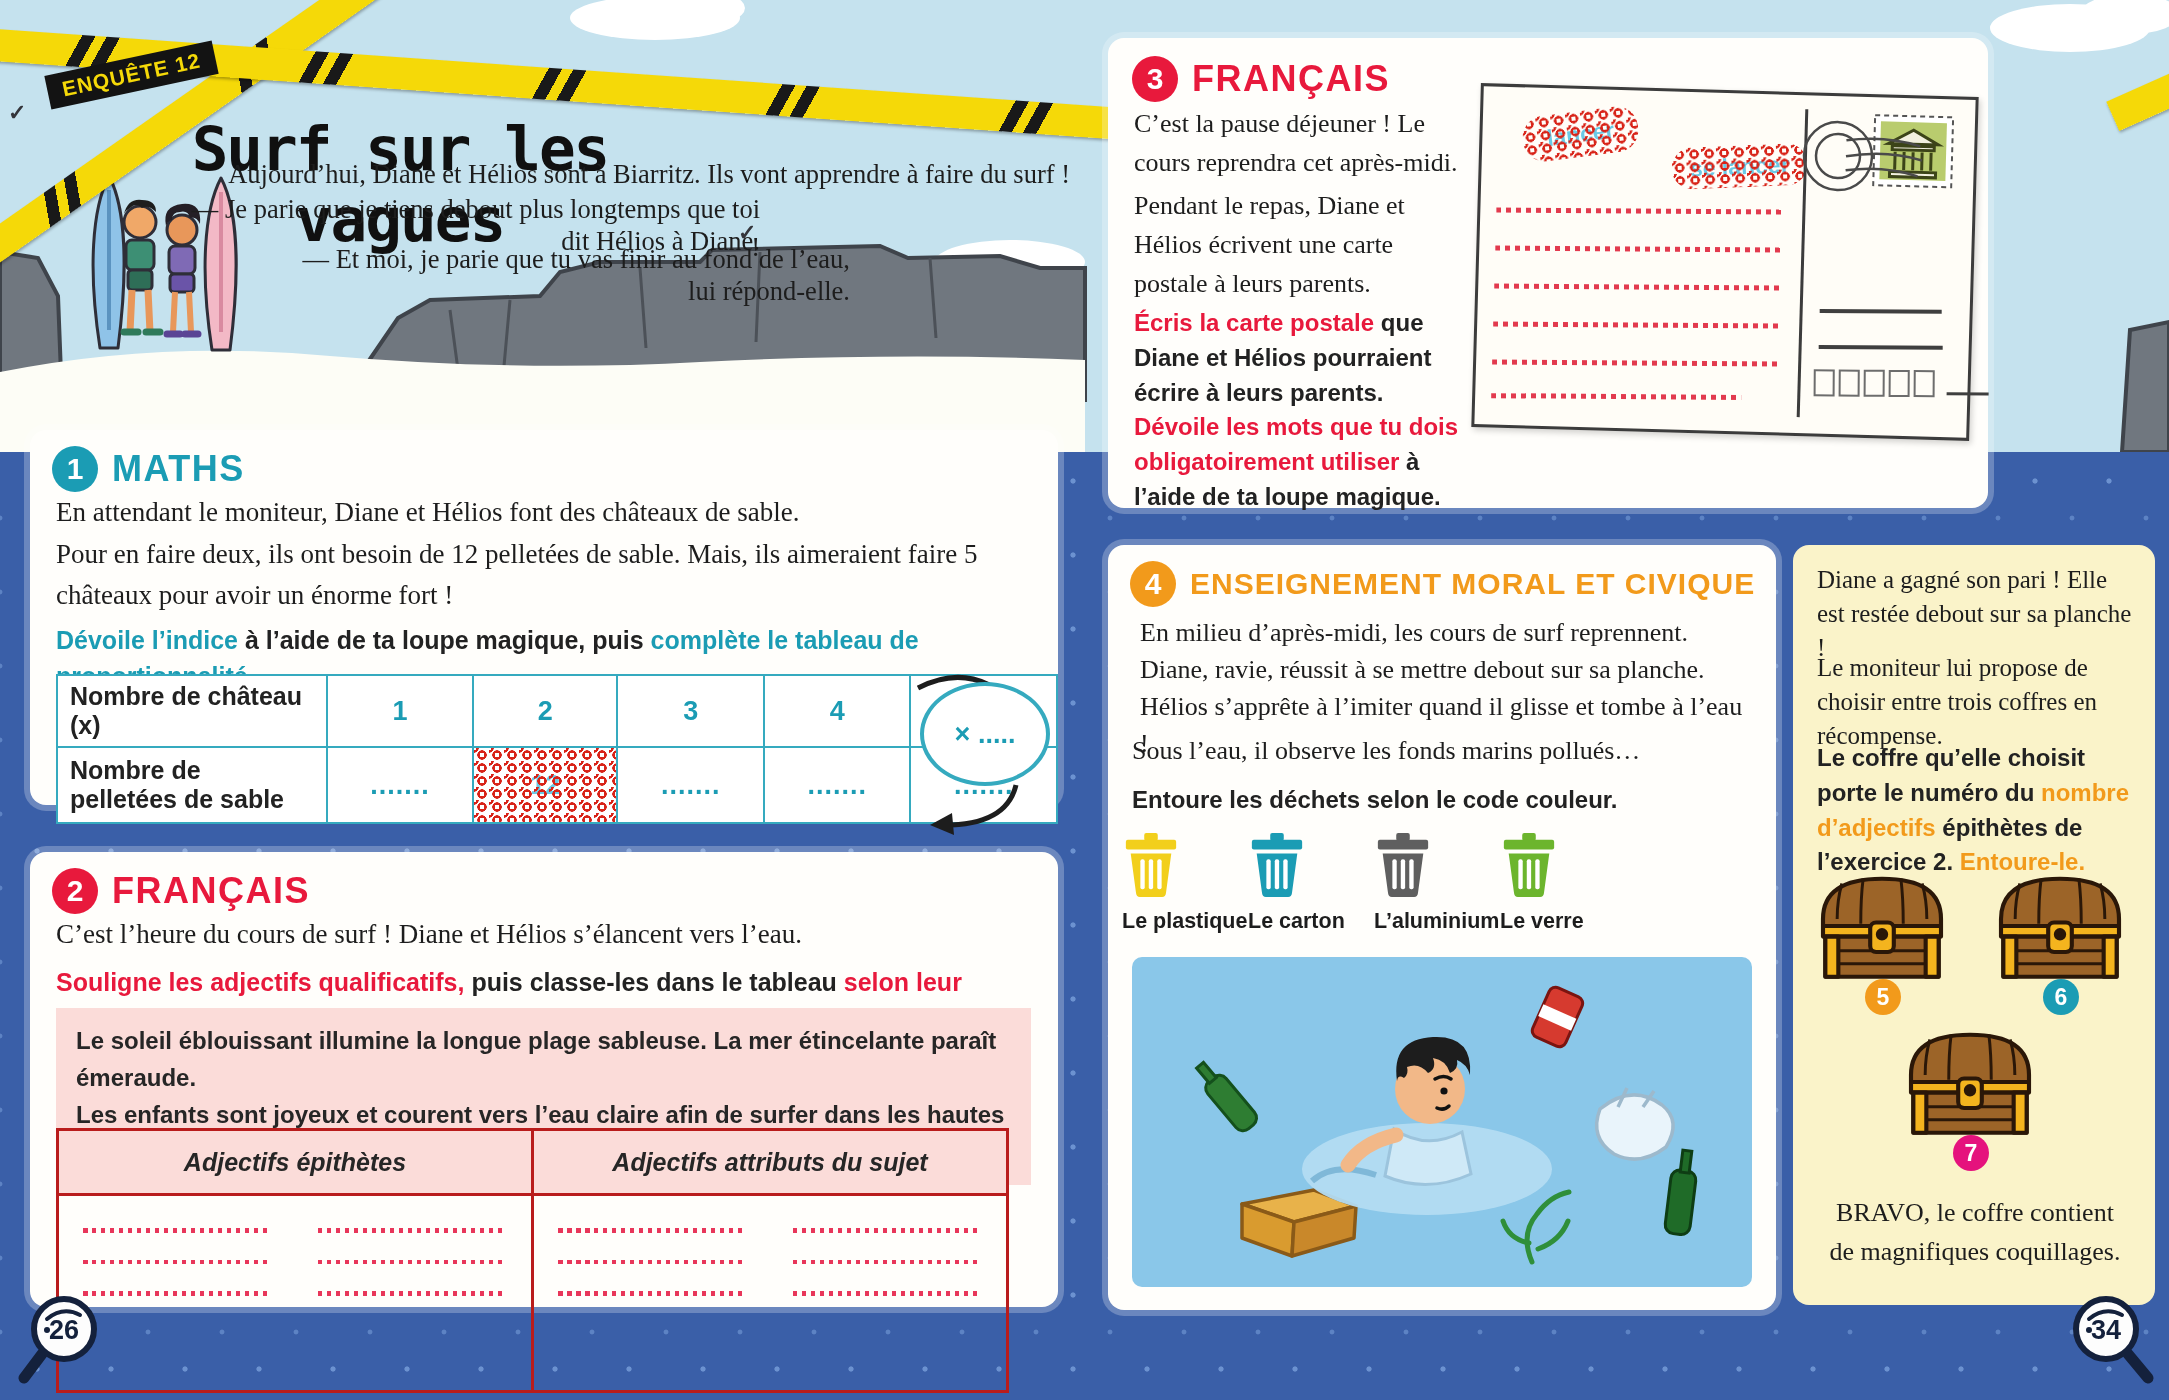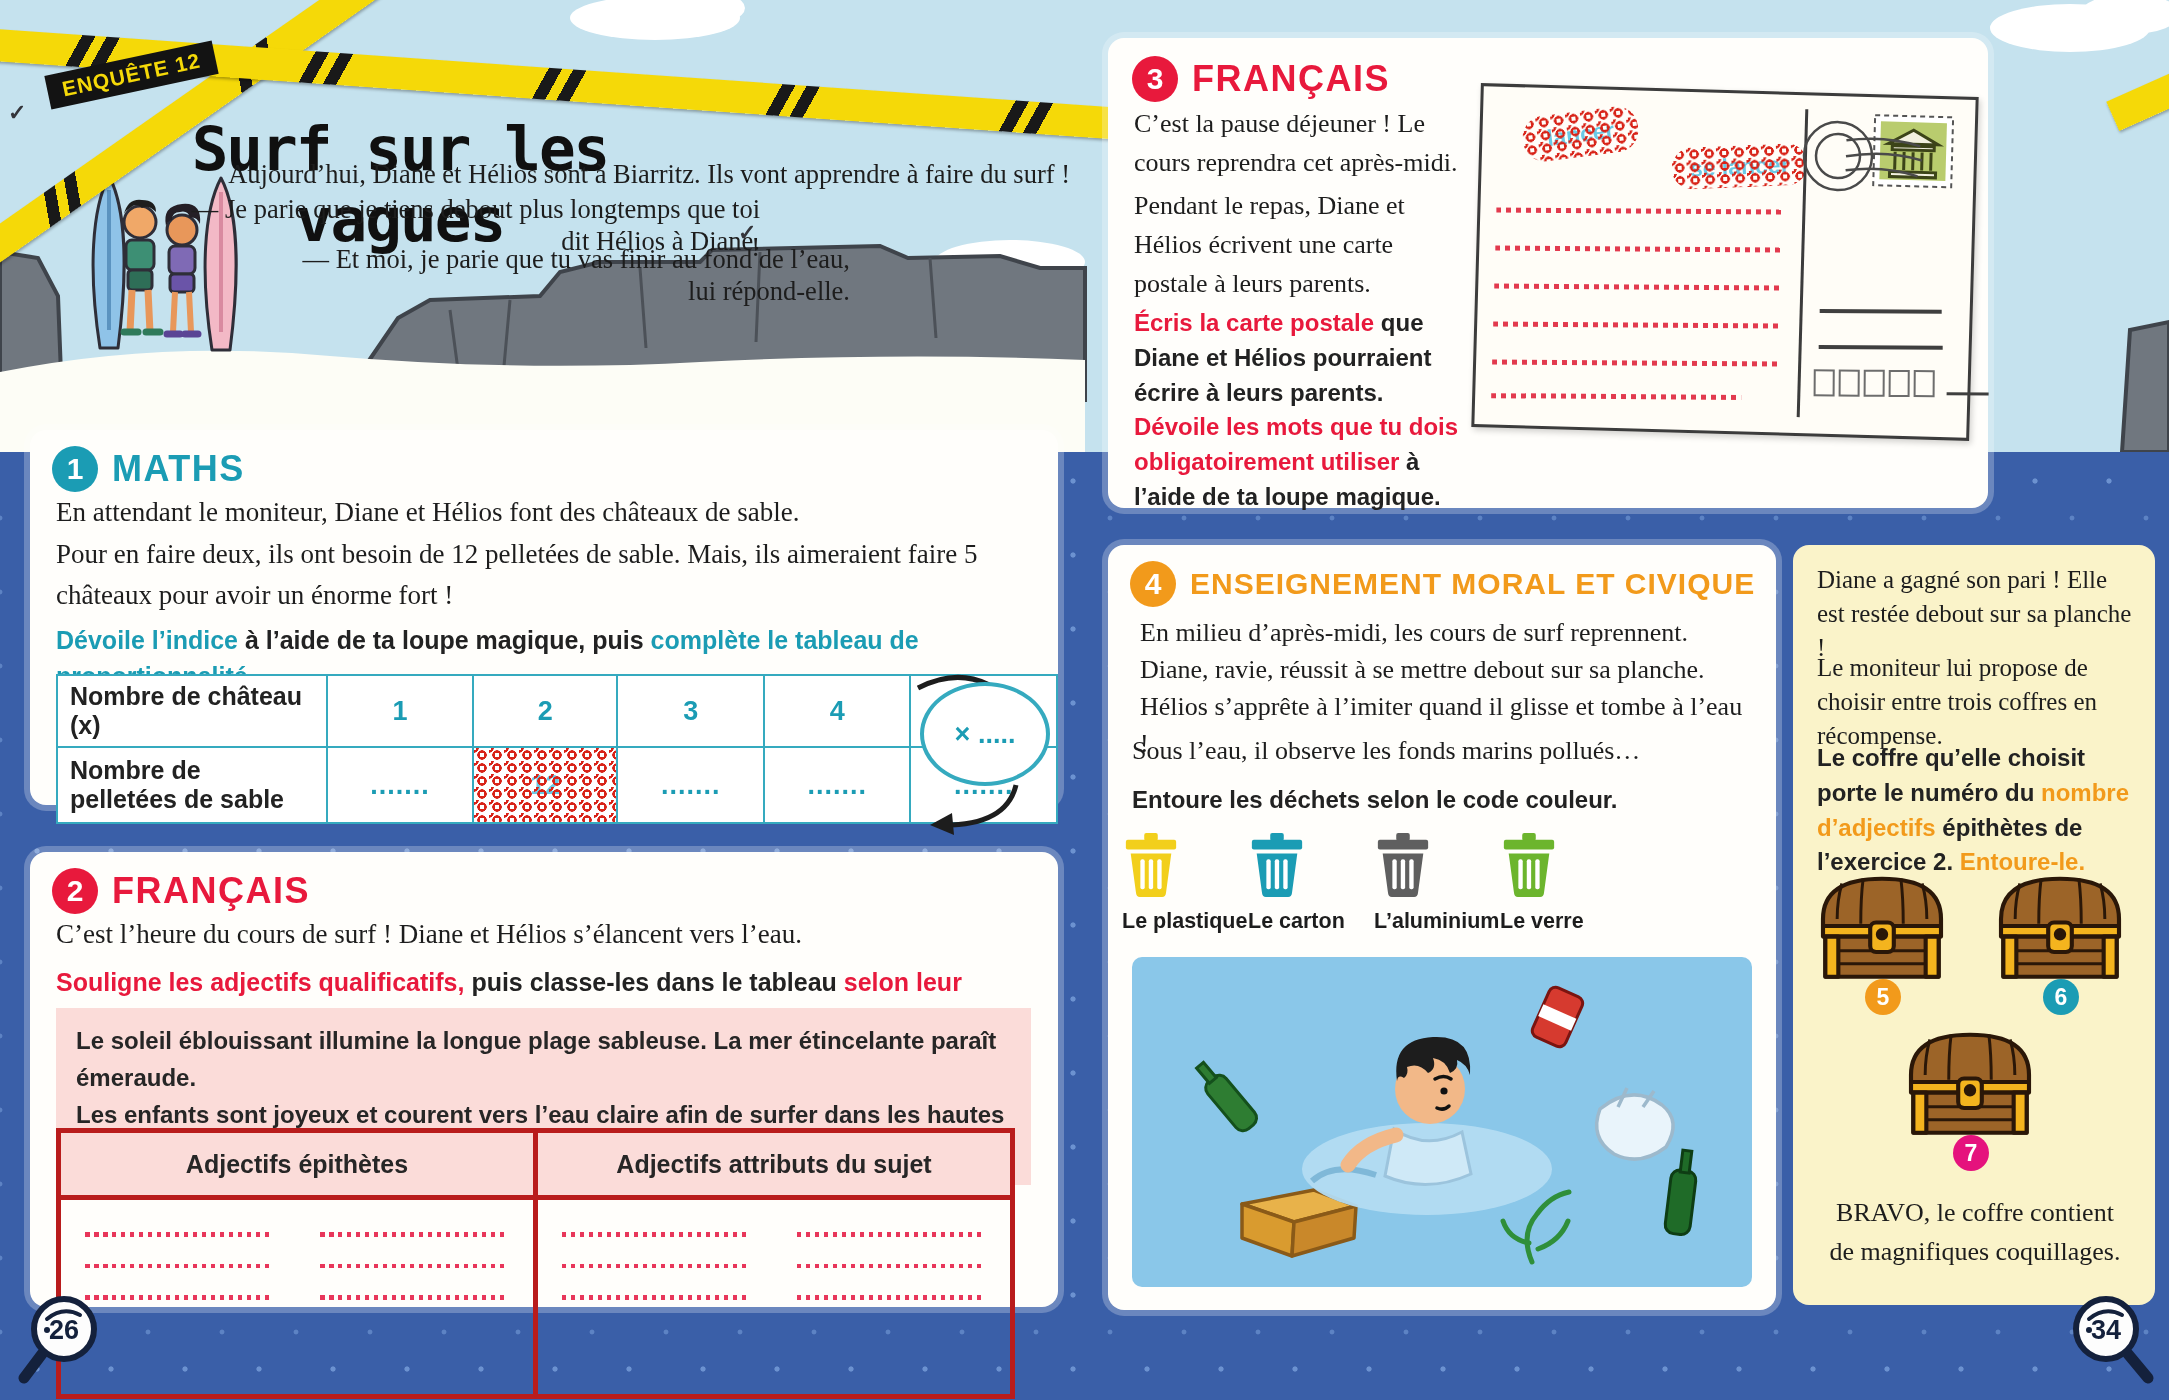--- a/index.html
+++ b/index.html
@@ -47,21 +47,21 @@
      radial-gradient(circle at 8px 7px,rgba(216,35,24,0) 2.2px,#d82318 2.5px 4.5px,rgba(216,35,24,0) 4.9px),
      radial-gradient(circle at 0px 0px,rgba(216,35,24,0) 2.2px,#d82318 2.5px 4.5px,rgba(216,35,24,0) 4.9px);
     background-size:15px 13px;}
   .hidden-word{color:#38b8de;font-weight:800;}
   .mult-circle{position:absolute;width:122px;height:96px;border:4px solid #35aabf;border-radius:50%;
     background:#fff;display:flex;align-items:center;justify-content:center;
     color:#1b9cb4;font-weight:800;font-size:27px;z-index:3;}
   
   .pink-box{position:absolute;background:#fbdcd9;padding:14px 20px;font-weight:600;font-size:24px;line-height:1.55;color:#262626;}
   .fr-table{position:absolute;border-collapse:collapse;}
-  .fr-table td{border:5px solid #b91c1c;}
+  .fr-table td{border:3px solid #b91c1c;font-style:italic;}
   .fr-table .hd{background:#fbdcd9;font-weight:800;font-size:25px;text-align:center;height:60px;width:470px;color:#262626;}
   .fr-table .bd{height:158px;vertical-align:top;padding:18px 24px;}
   .dotrow{display:flex;gap:46px;margin-top:27px;}
   .dotseg{height:4.5px;flex:1;background-image:repeating-linear-gradient(90deg,#e8365a 0 4.5px,rgba(0,0,0,0) 4.5px 9px);}
   
   .postcard{position:absolute;background:#fffdf7;border:3.5px solid #3c3c3c;transform:rotate(1.6deg);
     box-shadow:2px 3px 6px rgba(0,0,0,.18);}
   .pc-line{position:absolute;height:5px;background-image:repeating-linear-gradient(90deg,#e23a4e 0 5px,rgba(0,0,0,0) 5px 10px);}
   .pc-divider{position:absolute;width:2.5px;background:#3c3c3c;}
   .pc-addr{position:absolute;height:3.5px;background:#3f3f3f;}

